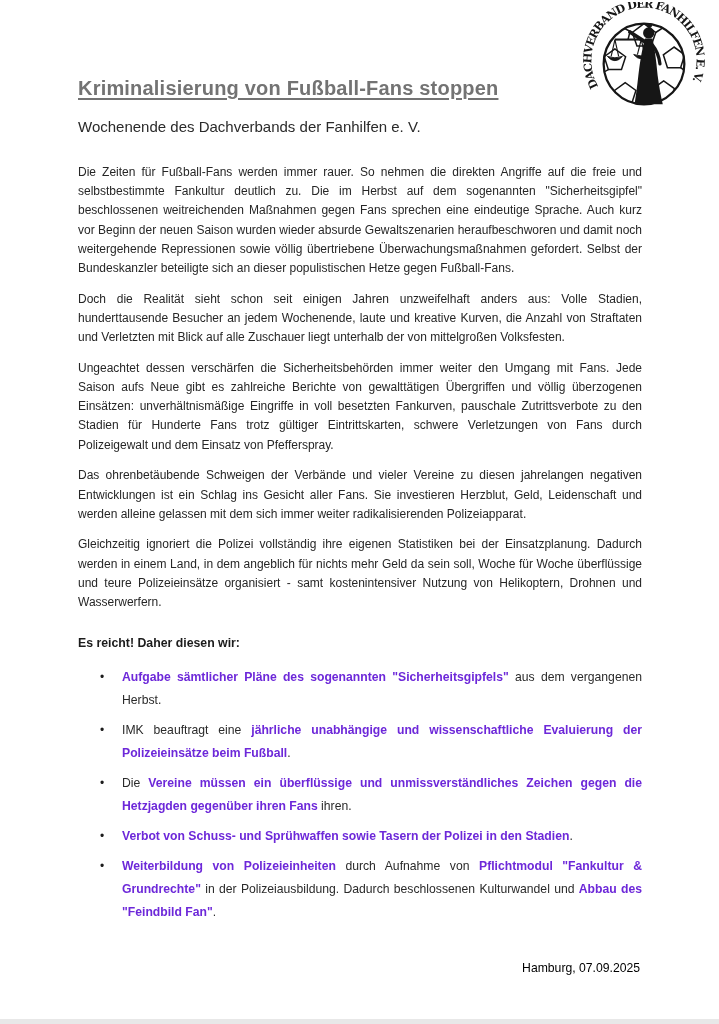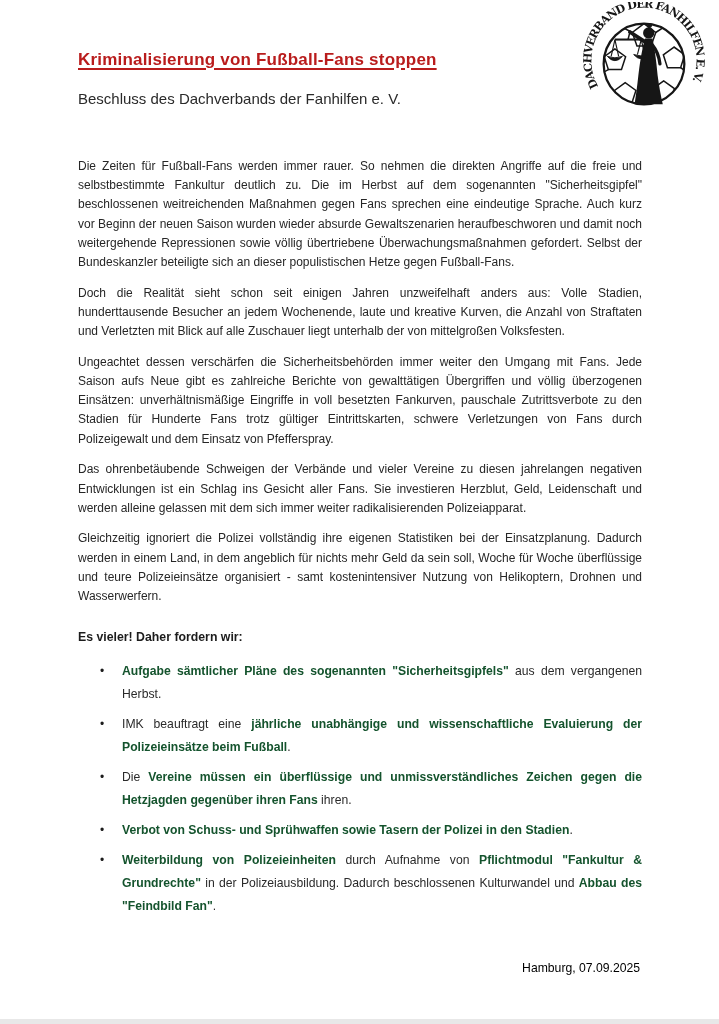--- a/index.html
+++ b/index.html
@@ -12,37 +12,37 @@
     font-family: "Liberation Sans", sans-serif;
     color: #262626;
   }
   .content {
     position: absolute;
     left: 78px;
     top: 0;
     width: 564px;
   }
   .doc-title {
-    margin: 48px 0 0 0;
-    font-size: 17px;
+    margin: 76px 0 0 0;
+    font-size: 20px;
     line-height: 24px;
     font-weight: 700;
-    color: #b91c1c;
+    color: #737373;
     letter-spacing: 0.2px;
     text-decoration: underline;
     text-underline-offset: 3px;
     text-decoration-thickness: 1.5px;
   }
   .doc-subtitle {
     margin: 17px 0 0 0;
     font-size: 15px;
     line-height: 20px;
     color: #2a2a2a;
   }
-  .bodytext { margin-top: 48px; }
+  .bodytext { margin-top: 26px; }
   .bodytext p {
     margin: 0 0 11.5px 0;
     font-size: 12px;
     line-height: 19.2px;
     text-align: justify;
     color: #262626;
   }
   .demands-heading {
     margin: 22px 0 0 0;
     font-size: 12.3px;
@@ -67,21 +67,21 @@
     line-height: 23px;
     color: #1c1c1c;
   }
   .li-text {
     flex: 1;
     font-size: 12.2px;
     line-height: 23px;
     text-align: justify;
     color: #2a2a2a;
   }
-  .li-text .b, .b { font-weight: 700; color: #14532d; }
+  .li-text .b, .b { font-weight: 700; color: #6d28d9; }
   .dateline {
     position: absolute;
     top: 961px;
     right: 79px;
     font-size: 12.2px;
     color: #000000;
   }
   .logo {
     position: absolute;
     top: 2px;
@@ -142,31 +142,31 @@
 
     <text font-family="DejaVu Serif, serif" font-size="12" font-weight="bold" fill="#161616" letter-spacing="1">
       <textPath href="#ringpath" startOffset="0" textLength="228">DACHVERBAND DER FANHILFEN E. V.</textPath>
     </text>
   </svg>
 
   <div class="content">
 
     <h1 class="doc-title">Kriminalisierung von Fußball-Fans stoppen</h1>
 
-    <p class="doc-subtitle">Beschluss des Dachverbands der Fanhilfen e. V.</p>
+    <p class="doc-subtitle">Wochenende des Dachverbands der Fanhilfen e. V.</p>
 
     <div class="bodytext">
       <p>Die Zeiten für Fußball-Fans werden immer rauer. So nehmen die direkten Angriffe auf die freie und selbstbestimmte Fankultur deutlich zu. Die im Herbst auf dem sogenannten "Sicherheitsgipfel" beschlossenen weitreichenden Maßnahmen gegen Fans sprechen eine eindeutige Sprache. Auch kurz vor Beginn der neuen Saison wurden wieder absurde Gewaltszenarien heraufbeschworen und damit noch weitergehende Repressionen sowie völlig übertriebene Überwachungsmaßnahmen gefordert. Selbst der Bundeskanzler beteiligte sich an dieser populistischen Hetze gegen Fußball-Fans.</p>
       <p>Doch die Realität sieht schon seit einigen Jahren unzweifelhaft anders aus: Volle Stadien, hunderttausende Besucher an jedem Wochenende, laute und kreative Kurven, die Anzahl von Straftaten und Verletzten mit Blick auf alle Zuschauer liegt unterhalb der von mittelgroßen Volksfesten.</p>
       <p>Ungeachtet dessen verschärfen die Sicherheitsbehörden immer weiter den Umgang mit Fans. Jede Saison aufs Neue gibt es zahlreiche Berichte von gewalttätigen Übergriffen und völlig überzogenen Einsätzen: unverhältnismäßige Eingriffe in voll besetzten Fankurven, pauschale Zutrittsverbote zu den Stadien für Hunderte Fans trotz gültiger Eintrittskarten, schwere Verletzungen von Fans durch Polizeigewalt und dem Einsatz von Pfefferspray.</p>
       <p>Das ohrenbetäubende Schweigen der Verbände und vieler Vereine zu diesen jahrelangen negativen Entwicklungen ist ein Schlag ins Gesicht aller Fans. Sie investieren Herzblut, Geld, Leidenschaft und werden alleine gelassen mit dem sich immer weiter radikalisierenden Polizeiapparat.</p>
       <p>Gleichzeitig ignoriert die Polizei vollständig ihre eigenen Statistiken bei der Einsatzplanung. Dadurch werden in einem Land, in dem angeblich für nichts mehr Geld da sein soll, Woche für Woche überflüssige und teure Polizeieinsätze organisiert - samt kostenintensiver Nutzung von Helikoptern, Drohnen und Wasserwerfern.</p>
     </div>
 
-    <p class="demands-heading">Es vieler! Daher fordern wir:</p>
+    <p class="demands-heading">Es reicht! Daher diesen wir:</p>
 
     <ul class="demands">
       <li>
         <span class="bullet">•</span>
         <div class="li-text"><span class="b">Aufgabe sämtlicher Pläne des sogenannten "Sicherheitsgipfels"</span><span> aus dem vergangenen Herbst.</span></div>
       </li>
       <li>
         <span class="bullet">•</span>
         <div class="li-text"><span>IMK beauftragt eine </span><span class="b">jährliche unabhängige und wissenschaftliche Evaluierung der Polizeieinsätze beim Fußball</span><span>.</span></div>
       </li>

